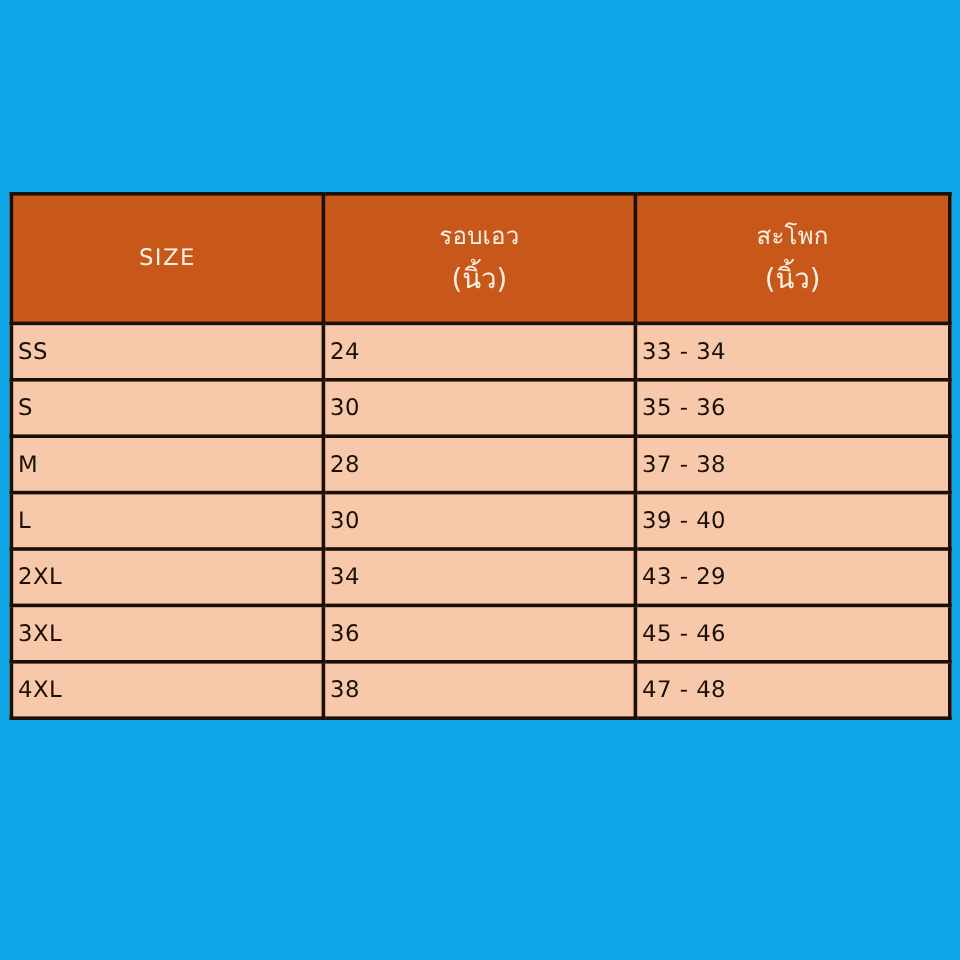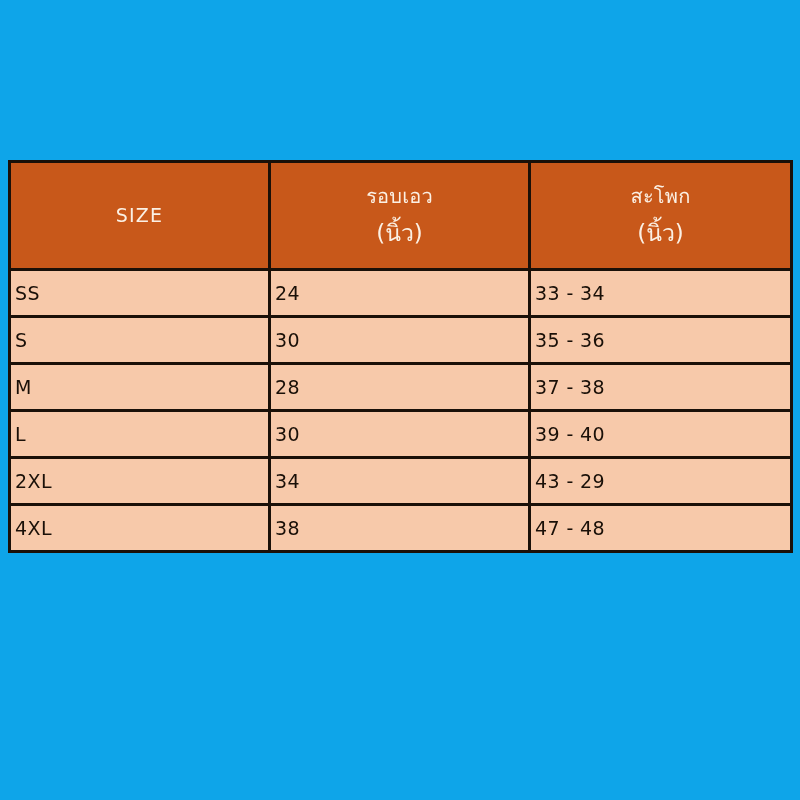--- a/index.html
+++ b/index.html
@@ -138,20 +138,25 @@
           <td>L</td>
           <td>30</td>
           <td>39 - 40</td>
         </tr>
         <tr>
           <td>2XL</td>
           <td>34</td>
           <td>43 - 29</td>
         </tr>
         <tr>
+          <td>3XL</td>
+          <td>36</td>
+          <td>45 - 46</td>
+        </tr>
+        <tr>
           <td>4XL</td>
           <td>38</td>
           <td>47 - 48</td>
         </tr>
       </tbody>
   </table>
 
 </div>
 
 </body></html>

